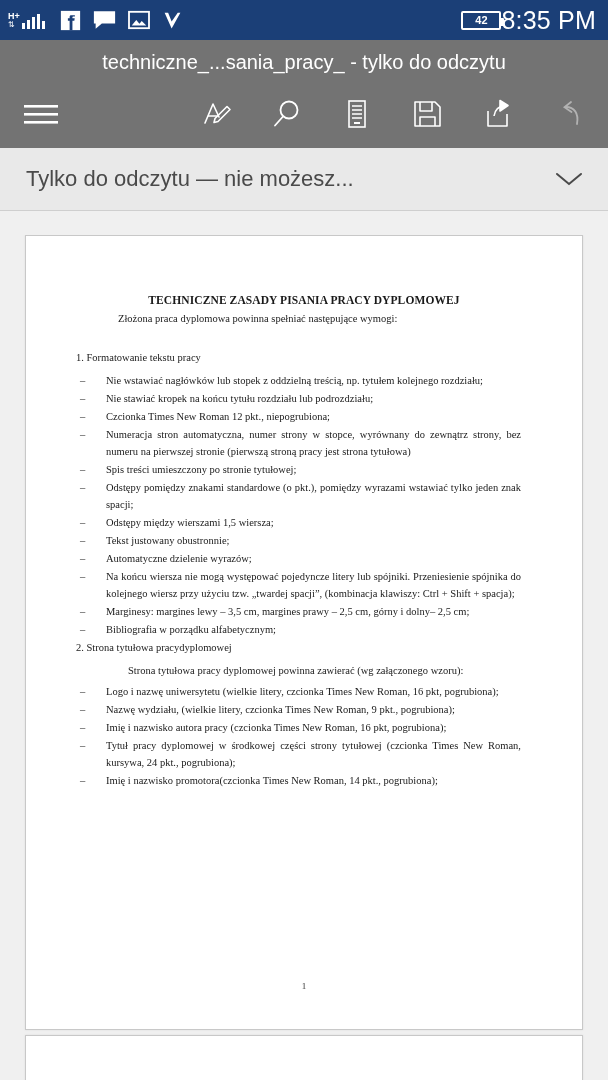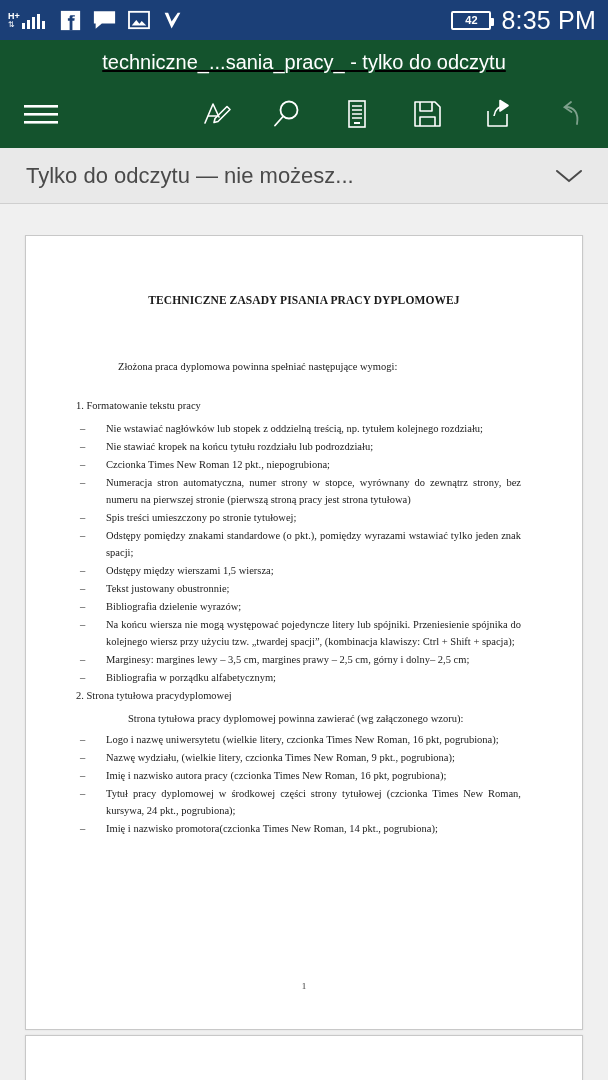--- a/index.html
+++ b/index.html
@@ -13,36 +13,36 @@
 
   
   #status-bar {
     height:40px; width:100%;
     background:#1b3f77;
     display:flex; align-items:center;
     padding:0 12px 0 8px;
     color:#fff;
   }
   #status-left { display:flex; align-items:center; gap:12px; flex:1; }
-  #status-right { display:flex; align-items:center; gap:10px; }
+  #status-right { display:flex; align-items:center; }
   .sb-icon { display:block; }
   #clock { font-size:25px; letter-spacing:.2px; font-weight:400; }
   .batt {
     position:relative; width:40px; height:19px;
     border:2px solid #fff; border-radius:2px;
     display:flex; align-items:center; justify-content:center;
   }
   .batt:after {
     content:""; position:absolute; right:-5px; top:5px;
     width:3px; height:8px; background:#fff; border-radius:0 1px 1px 0;
   }
   .batt span { font-size:11px; font-weight:bold; line-height:1; }
 
   
-  #app-bar { width:100%; background:#14532d;text-decoration:underline; }
+  #app-bar { width:100%; background:#737373; }
   #title-row {
     height:45px; display:flex; align-items:center; justify-content:center;
   }
   #doc-title {
     color:#fff; font-size:20px; font-weight:400;
     white-space:nowrap; overflow:hidden;
   }
   #toolbar {
     height:63px; display:flex; align-items:center;
     padding:0 18px 6px 18px;
@@ -50,21 +50,21 @@
   .tb-btn {
     display:flex; align-items:center; justify-content:center;
     width:46px; height:46px; cursor:pointer;
   }
   #tb-spacer { flex:1; }
   .tb-group { display:flex; align-items:center; gap:24px; }
   .dim { opacity:.45; }
 
   
   #readonly-bar {
-    height:56px; width:100%;
+    height:63px; width:100%;
     background:#e9e9e9;
     border-bottom:1px solid #cfcfcf;
     display:flex; align-items:center;
     padding:0 22px 0 26px;
   }
   #readonly-text {
     flex:1; font-size:22px; color:#4a4a4a; font-weight:400;
     white-space:nowrap; overflow:hidden;
   }
   #readonly-chevron { width:34px; height:34px; display:flex;align-items:center;justify-content:center; cursor:pointer; }
@@ -86,21 +86,21 @@
   #page-2 { height:200px; margin-top:5px; }
 
   .doc-body {
     font-family:"Liberation Serif", serif;
     color:#1a1a1a;
     font-size:10.5px;
     line-height:1.62;
   }
   .doc-h1 {
     text-align:center; font-weight:bold; font-size:11.5px;
-    letter-spacing:.1px; margin-bottom:48px;
+    letter-spacing:.1px; 
   }
   .doc-intro { text-indent:42px; margin-bottom:22px; }
   .doc-h2 { font-weight:normal; margin-bottom:6px; }
   .doc-h2.spaced { }
   .doc-sub { text-indent:52px; margin-bottom:4px; }
 
   ul.doc-list { list-style:none; margin:0 11px 0 0; padding:0; }
   ul.doc-list li {
     position:relative;
     padding-left:30px;
@@ -254,21 +254,21 @@
       <div class="doc-h2">1. Formatowanie tekstu pracy</div>
       <ul class="doc-list">
         <li>Nie wstawiać nagłówków lub stopek z oddzielną treścią, np. tytułem kolejnego rozdziału;</li>
         <li>Nie stawiać kropek na końcu tytułu rozdziału lub podrozdziału;</li>
         <li>Czcionka Times New Roman 12 pkt., niepogrubiona;</li>
         <li>Numeracja stron automatyczna, numer strony w stopce, wyrównany do zewnątrz strony, bez numeru na pierwszej stronie (pierwszą stroną pracy jest strona tytułowa)</li>
         <li>Spis treści umieszczony po stronie tytułowej;</li>
         <li>Odstępy pomiędzy znakami standardowe (o pkt.), pomiędzy wyrazami wstawiać tylko jeden znak spacji;</li>
         <li>Odstępy między wierszami 1,5 wiersza;</li>
         <li>Tekst justowany obustronnie;</li>
-        <li>Bibliografia dzielenie wyrazów;</li>
+        <li>Automatyczne dzielenie wyrazów;</li>
         <li>Na końcu wiersza nie mogą występować pojedyncze litery lub spójniki. Przeniesienie spójnika do kolejnego wiersz przy użyciu tzw. „twardej spacji”, (kombinacja klawiszy: Ctrl + Shift + spacja);</li>
         <li>Marginesy: margines lewy – 3,5 cm, margines prawy – 2,5 cm, górny i dolny– 2,5 cm;</li>
         <li>Bibliografia w porządku alfabetycznym;</li>
       </ul>
 
       <div class="doc-h2 spaced">2. Strona tytułowa pracydyplomowej</div>
       <p class="doc-sub">Strona tytułowa pracy dyplomowej powinna zawierać (wg załączonego wzoru):</p>
       <ul class="doc-list">
         <li>Logo i nazwę uniwersytetu (wielkie litery, czcionka Times New Roman, 16 pkt, pogrubiona);</li>
         <li>Nazwę wydziału, (wielkie litery, czcionka Times New Roman, 9 pkt., pogrubiona);</li>

